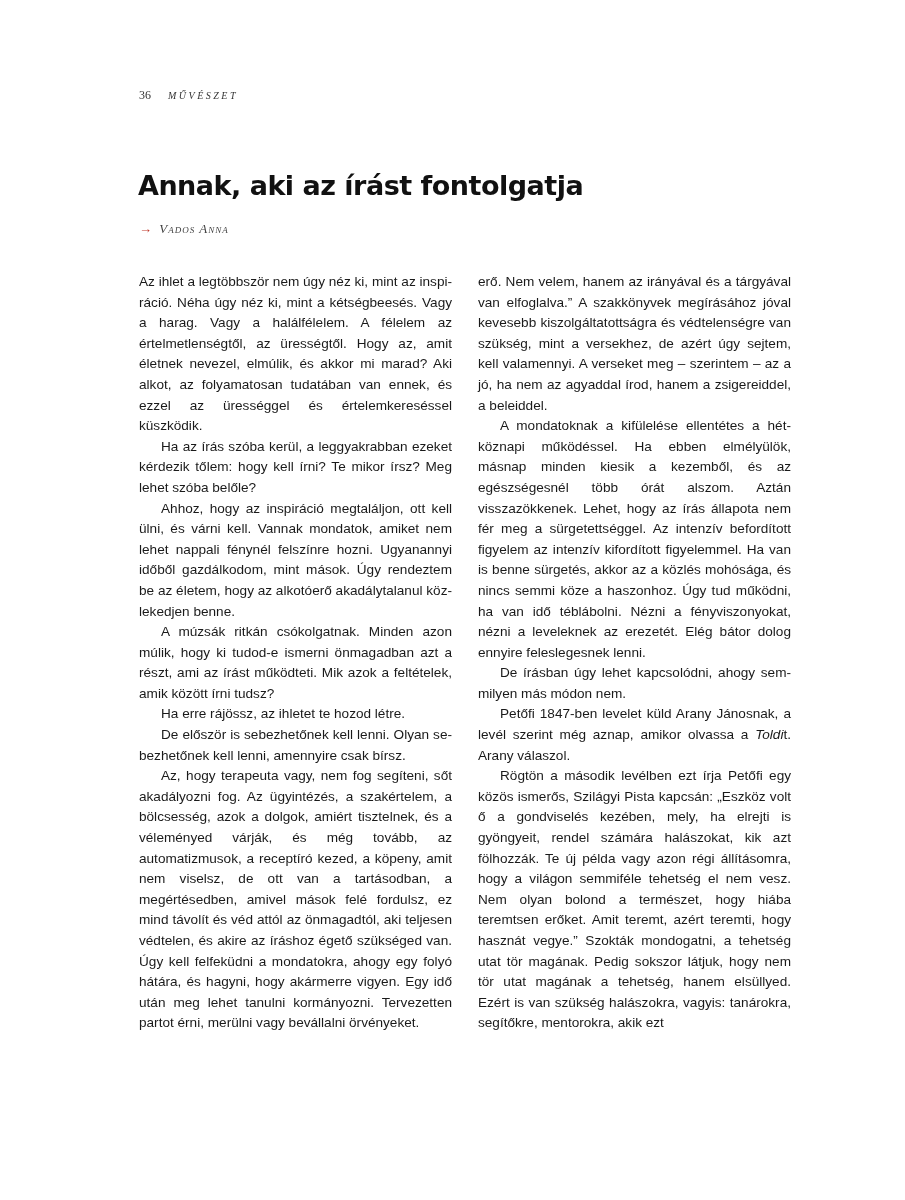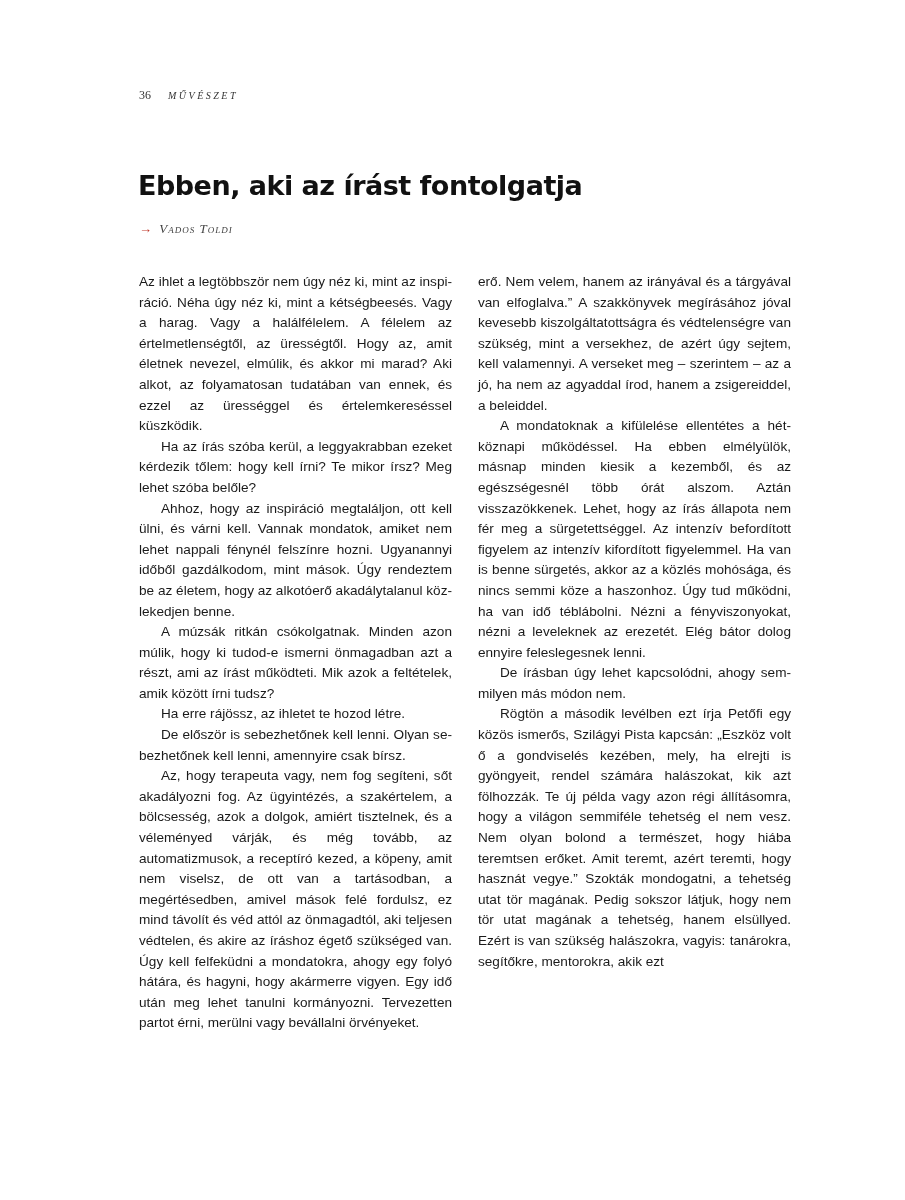--- a/index.html
+++ b/index.html
@@ -18,36 +18,37 @@
     .col em { font-style: italic; }
   </style>
 </head>
 <body>
 
 <div class="running-head">
   <span class="page-num">36</span>
   <span class="section">Művészet</span>
 </div>
 
-<h1 class="title">Ebben, aki az írást fontolgatja</h1>
+<h1 class="title">Annak, aki az írást fontolgatja</h1>
 
 <div class="byline">
   <span class="arrow">→</span>
-  <span class="name">Vados Toldi</span>
+  <span class="name">Vados Anna</span>
 </div>
 
 <div class="columns">
   <div class="col">
     <p class="noindent">Az ihlet a legtöbbször nem úgy néz ki, mint az inspi­ráció. Néha úgy néz ki, mint a kétségbeesés. Vagy a harag. Vagy a halálfélelem. A félelem az értelmetlen­ségtől, az ürességtől. Hogy az, amit életnek nevezel, elmúlik, és akkor mi marad? Aki alkot, az folyama­tosan tudatában van ennek, és ezzel az ürességgel és értelemkereséssel küszködik.</p>
     <p>Ha az írás szóba kerül, a leggyakrabban ezeket kérdezik tőlem: hogy kell írni? Te mikor írsz? Meg lehet szóba belőle?</p>
     <p>Ahhoz, hogy az inspiráció megtaláljon, ott kell ülni, és várni kell. Vannak mondatok, amiket nem lehet nappali fénynél felszínre hozni. Ugyanannyi időből gazdálkodom, mint mások. Úgy rendeztem be az életem, hogy az alkotóerő akadálytalanul köz­lekedjen benne.</p>
     <p>A múzsák ritkán csókolgatnak. Minden azon mú­lik, hogy ki tudod-e ismerni önmagadban azt a részt, ami az írást működteti. Mik azok a feltételek, amik között írni tudsz?</p>
     <p>Ha erre rájössz, az ihletet te hozod létre.</p>
     <p>De először is sebezhetőnek kell lenni. Olyan se­bezhetőnek kell lenni, amennyire csak bírsz.</p>
     <p>Az, hogy terapeuta vagy, nem fog segíteni, sőt akadályozni fog. Az ügyintézés, a szakértelem, a bölcsesség, azok a dolgok, amiért tisztelnek, és a véleményed várják, és még tovább, az automatizmu­sok, a receptíró kezed, a köpeny, amit nem viselsz, de ott van a tartásodban, a megértésedben, amivel mások felé fordulsz, ez mind távolít és véd attól az önmagadtól, aki teljesen védtelen, és akire az íráshoz égető szükséged van. Úgy kell felfeküdni a mondatokra, ahogy egy folyó hátára, és hagyni, hogy akármerre vigyen. Egy idő után meg lehet tanulni kormányozni. Tervezetten partot érni, merülni vagy bevállalni örvényeket.</p>
   </div>
   <div class="col">
     <p class="noindent">erő. Nem velem, hanem az irányával és a tárgyával van elfoglalva.” A szakkönyvek megírásához jóval kevesebb kiszolgáltatottságra és védtelenségre van szükség, mint a versekhez, de azért úgy sejtem, kell valamennyi. A verseket meg – szerintem – az a jó, ha nem az agyaddal írod, hanem a zsigereiddel, a beleiddel.</p>
     <p>A mondatoknak a kifülelése ellentétes a hét­köznapi működéssel. Ha ebben elmélyülök, másnap minden kiesik a kezemből, és az egészségesnél több órát alszom. Aztán visszazökkenek. Lehet, hogy az írás állapota nem fér meg a sürgetettséggel. Az in­tenzív befordított figyelem az intenzív kifordított figyelemmel. Ha van is benne sürgetés, akkor az a közlés mohósága, és nincs semmi köze a haszonhoz. Úgy tud működni, ha van idő téblábolni. Nézni a fényviszonyokat, nézni a leveleknek az erezetét. Elég bátor dolog ennyire feleslegesnek lenni.</p>
     <p>De írásban úgy lehet kapcsolódni, ahogy sem­milyen más módon nem.</p>
+    <p><span>Petőfi 1847-ben levelet küld Arany Jánosnak, a levél szerint még aznap, amikor olvassa a </span><em>Toldi</em><span>t. Arany válaszol.</span></p>
     <p>Rögtön a második levélben ezt írja Petőfi egy közös ismerős, Szilágyi Pista kapcsán: „Eszköz volt ő a gondviselés kezében, mely, ha elrejti is gyöngye­it, rendel számára halászokat, kik azt fölhozzák. Te új példa vagy azon régi állításomra, hogy a világon semmiféle tehetség el nem vesz. Nem olyan bolond a természet, hogy hiába teremtsen erőket. Amit teremt, azért teremti, hogy hasznát vegye.” Szokták mondogatni, a tehetség utat tör magának. Pedig sok­szor látjuk, hogy nem tör utat magának a tehetség, hanem elsüllyed. Ezért is van szükség halászokra, vagyis: tanárokra, segítőkre, mentorokra, akik ezt</p>
   </div>
 </div>
 
 </body></html>

